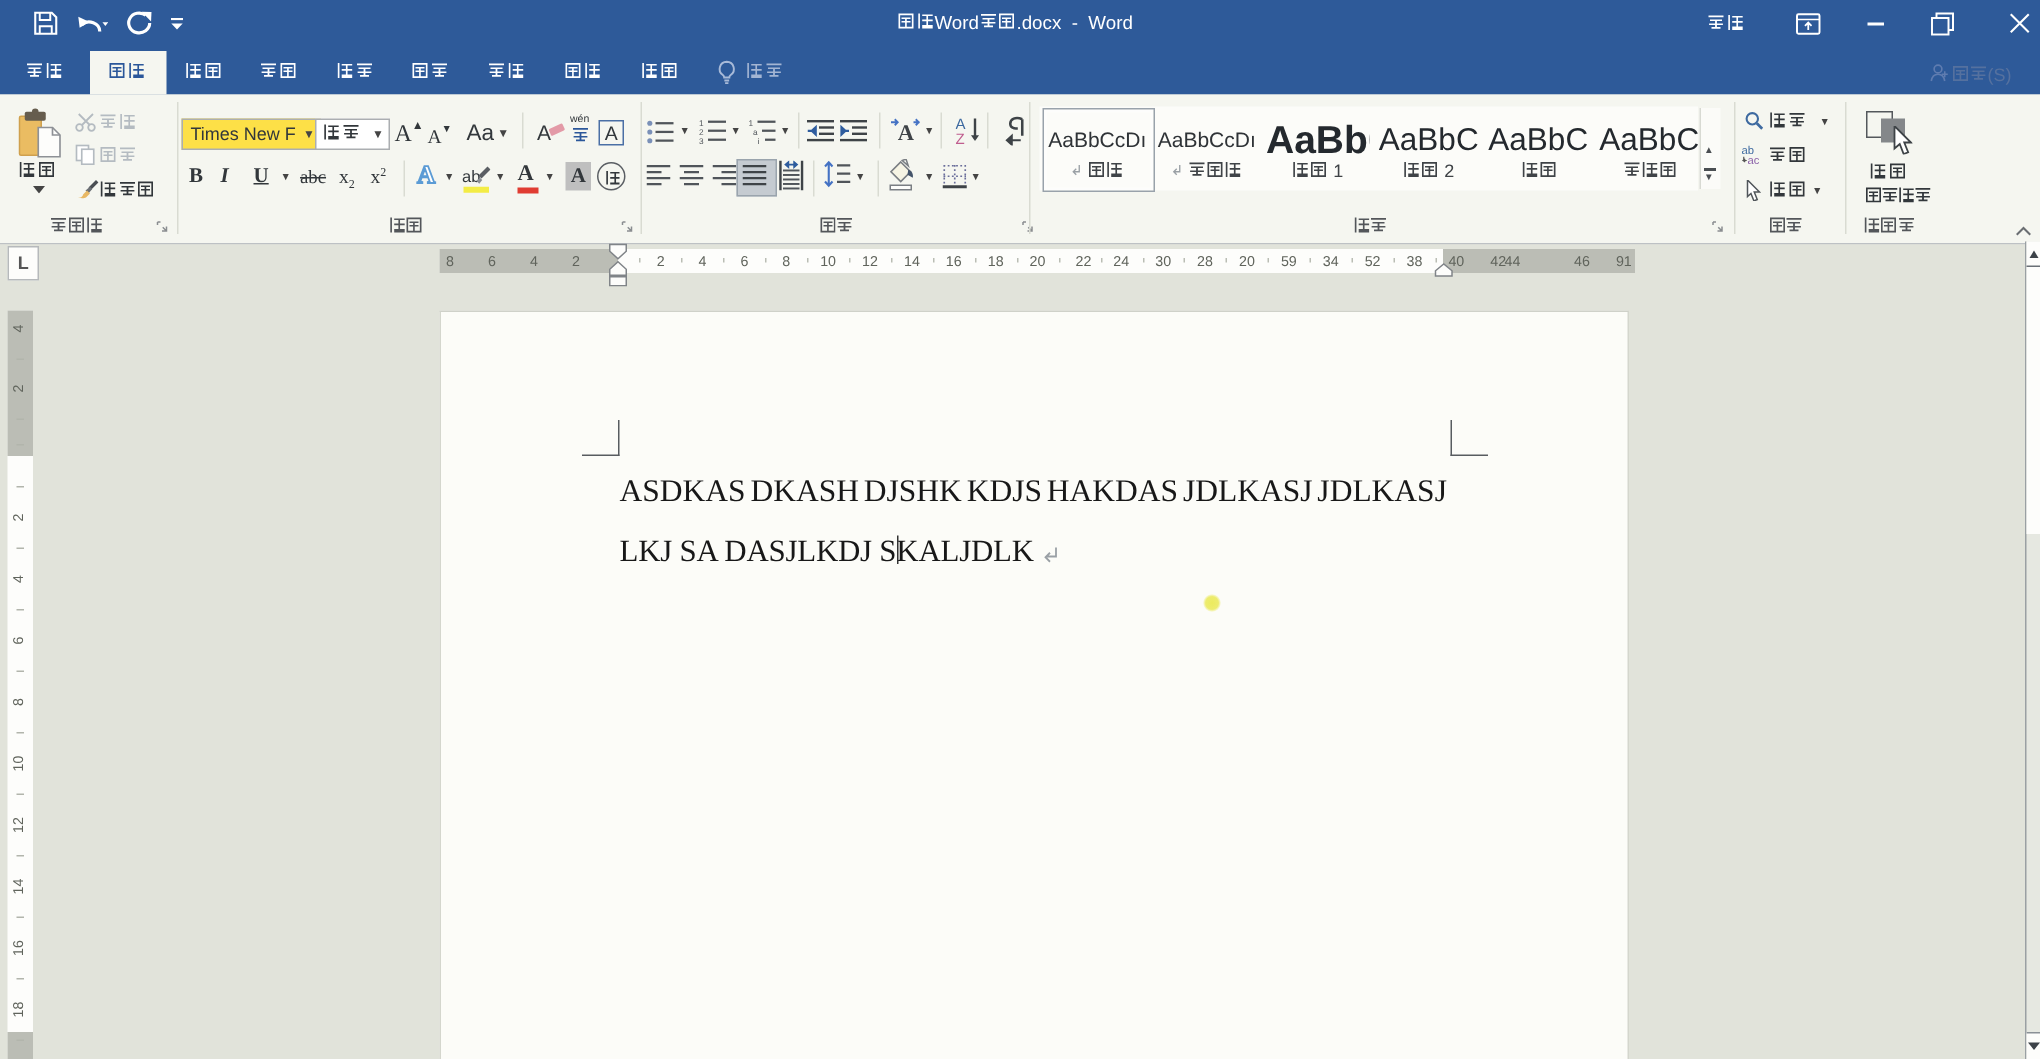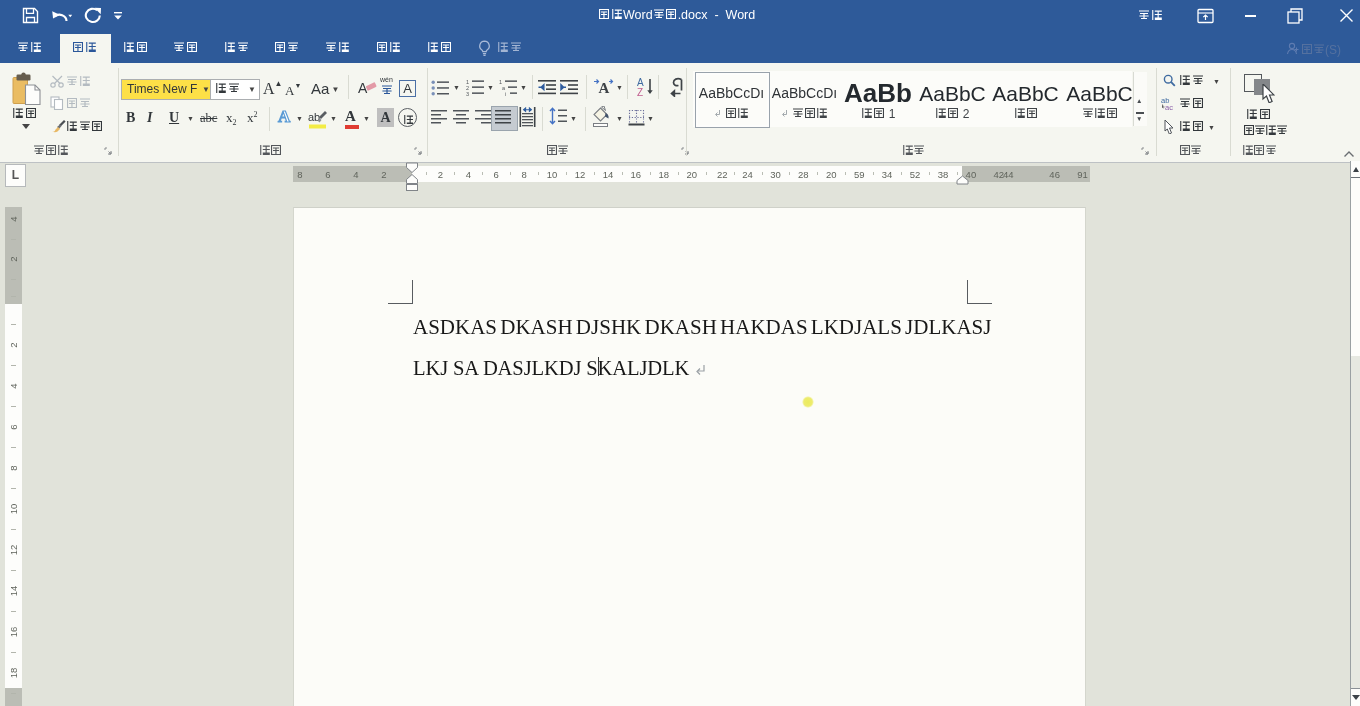--- a/index.html
+++ b/index.html
@@ -628,21 +628,21 @@
     <div class="ab" style="left:11px;top:611px;width:5px;height:1px;background:#b2b5ac"></div>
     <div class="ab" style="left:11px;top:652px;width:5px;height:1px;background:#b2b5ac"></div>
     <div class="ab" style="left:11px;top:693px;width:5px;height:1px;background:#b2b5ac"></div>
   </div>
 
 <div class="ab" style="left:412px;top:280px;width:1px;height:24px;background:#585c60"></div>
 <div class="ab" style="left:388px;top:303px;width:25px;height:1px;background:#585c60"></div>
 <div class="ab" style="left:967px;top:280px;width:1px;height:24px;background:#585c60"></div>
 <div class="ab" style="left:967px;top:303px;width:25px;height:1px;background:#585c60"></div>
 
-<div class="ab" id="line1" style="left:413px;top:315px;font-family:'Liberation Serif',serif;font-size:21px;word-spacing:-2px;color:#181818;white-space:nowrap">ASDKAS DKASH DJSHK DKASH HAKDAS LKDJALS JDLKASJ</div>
+<div class="ab" id="line1" style="left:413px;top:315px;font-family:'Liberation Serif',serif;font-size:21px;word-spacing:-2px;color:#181818;white-space:nowrap">ASDKAS DKASH DJSHK KDJS HAKDAS JDLKASJ JDLKASJ</div>
 <div class="ab" id="line2" style="left:413px;top:357px;font-family:'Liberation Serif',serif;font-size:20.6px;letter-spacing:-0.15px;color:#181818;white-space:nowrap">LKJ SA DASJLKDJ SKALJDLK</div>
 <div class="ab" style="left:598px;top:357px;width:1.2px;height:19px;background:#333"></div>
 <svg class="ab" style="left:694px;top:364px" width="13" height="12" viewBox="0 0 13 12">
 <path d="M10 1v6H4M6 4.5L3 7.5l3 3" stroke="#9aa0a5" stroke-width="1.2" fill="none"></path>
   </svg>
 <div class="ab" style="left:802px;top:396px;width:12px;height:12px;border-radius:50%;background:radial-gradient(circle,#eceb5e 0%,#edec6e 50%,rgba(252,252,248,0) 72%)"></div>
 
 <div class="ab" style="left:1350px;top:161px;width:10px;height:545px;background:#e6e8e1;border-left:1px solid #9aa0a3"></div>
 <div class="ab" style="left:1351px;top:161px;width:9px;height:195px;background:#fdfdfb"></div>
 <div class="ab" style="left:1351px;top:177px;width:9px;height:1px;background:#6a7076"></div>

